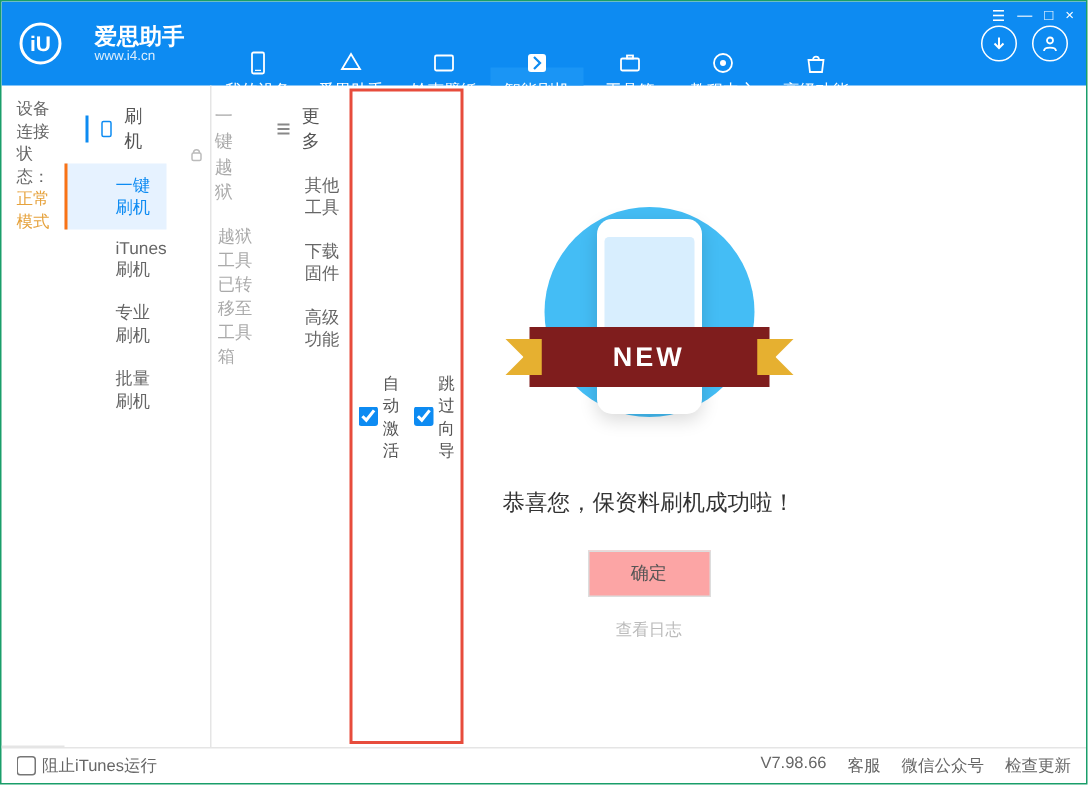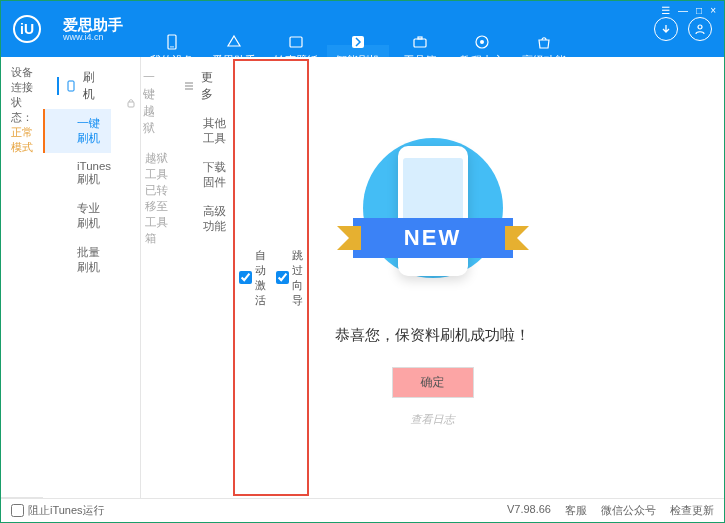--- a/index.html
+++ b/index.html
@@ -29,27 +29,27 @@
 .side-item.muted { color: #aaa; }
 .blue-bar { width: 3px; height: 18px; background: #0d8bf2; }
 .red-box { border: 2px solid #e74c3c; margin: 2px 6px; padding: 6px 4px; display: flex; gap: 10px; font-size: 11px; align-items: center; }
 .cb { display: flex; align-items: center; gap: 3px; cursor: pointer; }
 .cb input { accent-color: #0d8bf2; }
 .main { flex: 1; display: flex; flex-direction: column; align-items: center; justify-content: center; padding: 20px; position: relative; }
 .phone-img { width: 180px; height: 180px; position: relative; margin-bottom: 18px; }
 .phone-bg { width: 140px; height: 140px; background: #44bdf5; border-radius: 50%; position: absolute; left: 20px; top: 10px; }
 .phone-body { width: 70px; height: 130px; background: #fff; border-radius: 10px; position: absolute; left: 55px; top: 18px; box-shadow: 0 4px 12px rgba(0,0,0,0.15); }
 .phone-screen { position: absolute; left: 60px; top: 30px; width: 60px; height: 95px; background: #d8eefe; border-radius: 3px; }
-.new-ribbon { position: absolute; left: 10px; top: 90px; width: 160px; height: 40px; background: #3b82f6; display: flex; align-items: center; justify-content: center; font-weight: bold; font-size: 22px; color: #fff; letter-spacing: 2px; }
+.new-ribbon { position: absolute; left: 10px; top: 90px; width: 160px; height: 40px; background: #7f1d1d; display: flex; align-items: center; justify-content: center; font-weight: bold; font-size: 18px; color: #fff; letter-spacing: 2px; }
 .new-ribbon::before, .new-ribbon::after { content: ""; position: absolute; top: 8px; width: 0; height: 0; border: 12px solid #e6b030; }
 .new-ribbon::before { left: -16px; border-left-color: transparent; }
 .new-ribbon::after { right: -16px; border-right-color: transparent; }
 .success-text { font-size: 15px; color: #333; margin-bottom: 22px; }
 .confirm-btn { padding: 6px 28px; border: 1px solid #ddd; background: #fca5a5; font-size: 12px; color: #555; cursor: pointer; margin-bottom: 14px; }
-.log-link { font-size: 11px; color: #bbb; cursor: pointer; font-style: italic; }
+.log-link { font-size: 11px; color: #bbb; cursor: pointer; }
 .footer { height: 24px; border-top: 1px solid #e5e5e5; display: flex; align-items: center; padding: 0 10px; font-size: 11px; color: #666; }
 .footer-left { display: flex; align-items: center; gap: 4px; cursor: pointer; }
 .footer-right { margin-left: auto; display: flex; gap: 14px; }
 .footer-right span { cursor: pointer; }
 svg { display: block; }
 </style>
 </head>
 <body>
 
 <div class="win-controls">

